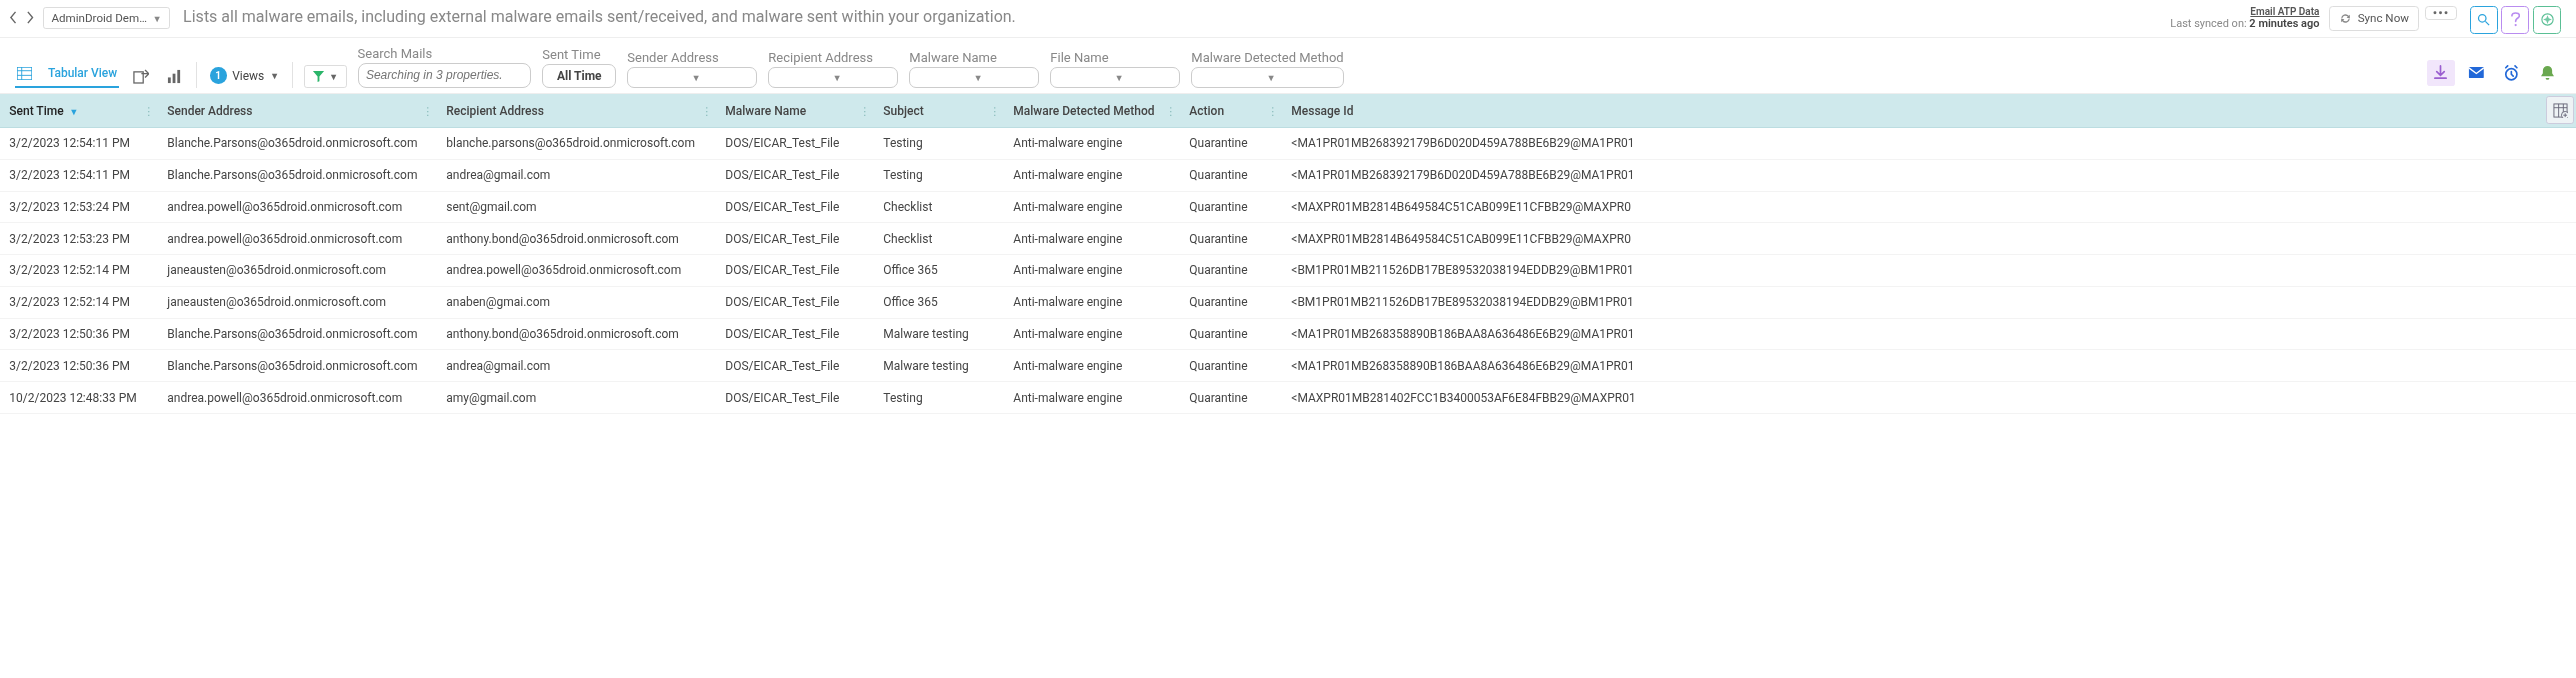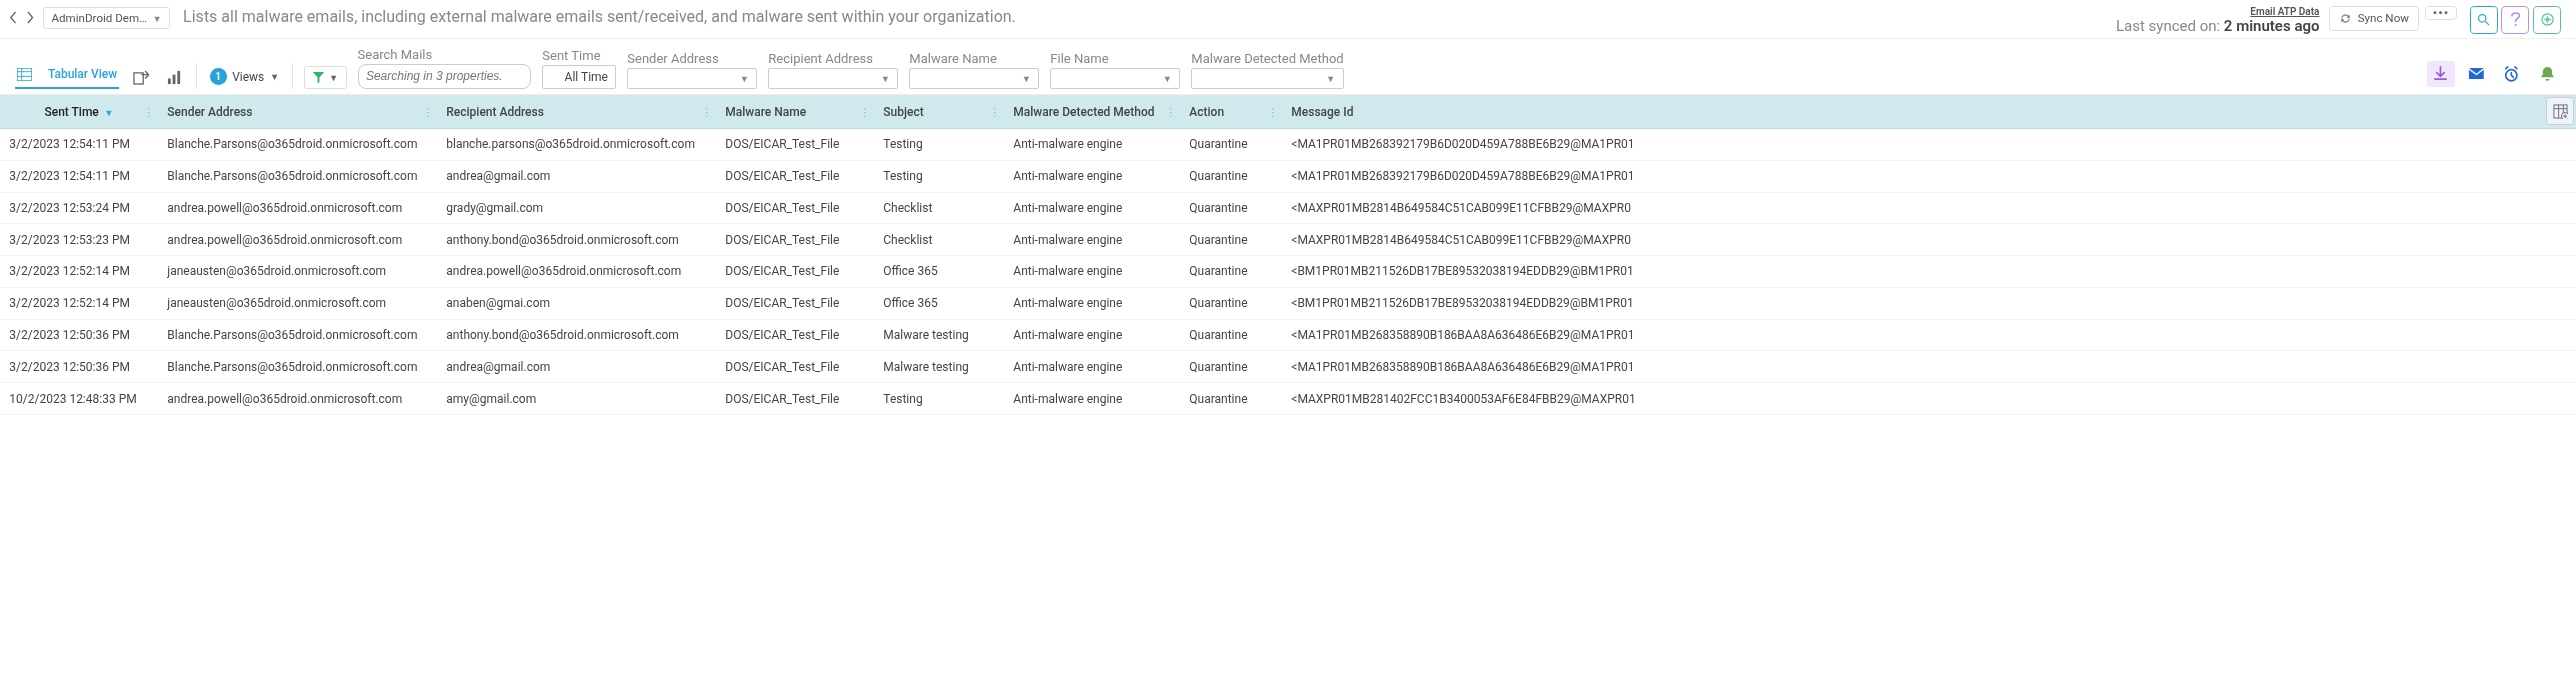--- a/index.html
+++ b/index.html
@@ -10,21 +10,21 @@
   .nav-arrow { width: 15px; height: 16.7px; display:flex; align-items:center; justify-content:center; cursor:pointer; color:#666; }
   .tenant-picker { border:0.9px solid #ddd; border-radius:2.8px; padding:2.8px 7.4px; font-size:11.6px; color:#555; display:flex; align-items:center; gap:5.6px; cursor:pointer; margin-right:13px; margin-top:1.9px; min-width:121px; }
   .tenant-picker .chev { color:#888; font-size:9.3px;}
   
   .title-block { flex:1; }
   .page-title { font-size:16.7px; font-weight:500; color:#555; }
   .page-subtitle { font-size:16px; color:#888; margin-top:1.9px;}
   
   .sync-block { text-align:right; margin-right:9.3px; }
   .sync-title { font-size:10px; font-weight:600; color:#555;text-decoration:underline;}
-  .sync-sub { font-size:15px; color:#888;}
+  .sync-sub { font-size:11px; color:#888;}
   .sync-sub b { color:#444; font-weight:600;}
   
   .sync-btn { border:0.9px solid #ddd; border-radius:3.7px; padding:4.6px 9.3px; font-size:11.6px; color:#555; display:flex; align-items:center; gap:5.6px; cursor:pointer; margin-right:5.6px;}
   .more-btn { border:0.9px solid #ddd; border-radius:3.7px; padding:4.6px 7.4px; cursor:pointer; color:#666; margin-right:9.3px;}
   .icon-btn-sq { width:28px; height:28px; border:1.4px solid; border-radius:4.6px; display:flex; align-items:center; justify-content:center; cursor:pointer; margin-left:3.7px;}
   .search-outer { border-color:#2aa3dd; color:#2aa3dd;}
   .help-outer { border-color:#b98cf0; color:#b98cf0;}
   .tips-outer { border-color:#5abf95; color:#5abf95;}
   
   .toolbar { display:flex; align-items:flex-end; padding:7.4px 15px 5.6px 15px; gap:11px; border-bottom:0.9px solid #eee; position:relative;}
@@ -34,36 +34,36 @@
   .views-btn { display:flex; align-items:center; gap:5.6px; cursor:pointer; padding:3.7px 1.9px; color:#444;}
   .views-btn .badge { background:#2aa3dd; color:#fff; width:16.7px; height:16.7px; border-radius:50%; display:flex; align-items:center; justify-content:center; font-size:10.2px; font-weight:600;}
   .vsep { width:0.9px; height:26px; background:#e2e2e2;}
   
   .filter-btn { border:0.9px solid #ddd; border-radius:2.8px; padding:3.7px 7.4px; display:flex; align-items:center; gap:3.7px; cursor:pointer;}
   .filter-btn .funnel { color:#2bb56a;}
   
   .field-group { display:flex; flex-direction:column; gap:1.9px;}
   .field-label { font-size:13px; color:#888;}
   .text-input { border:0.9px solid #ccc; border-radius:8px; padding:4.6px 7.4px; font-size:12px; color:#555; min-width:158px; font-style:italic;}
-  .select-box { border:0.9px solid #ccc; border-radius:2px; padding:3.7px 7.4px; font-size:12px; color:#444; display:flex; align-items:center; justify-content:flex-end; gap:7.4px; min-width:130px; cursor:pointer; background:#fff;}
+  .select-box { border:0.9px solid #ccc; border-radius:7px; padding:3.7px 7.4px; font-size:12px; color:#444; display:flex; align-items:center; justify-content:center; gap:7.4px; min-width:130px; cursor:pointer; background:#fff;font-weight:bold;}
   .select-box.empty { min-width:130px;}
   .select-box .chev { color:#888; font-size:9.3px;}
   
   .right-actions { margin-left:auto; display:flex; gap:7.4px; align-items:flex-end; padding-bottom:1.9px;}
   .action-icon { width:28px; height:26px; border-radius:2.8px; display:flex; align-items:center; justify-content:center; cursor:pointer;}
   .download-act { background:#f1e6fb; color:#9b5fd0;}
   .mail-act { color:#2268d8;}
   .clock-act { color:#2268d8;}
   .bell-act { color:#6aa84f;}
   
   .grid { width:100%; overflow-x:auto; position:relative;}
   .grid table { width:100%; border-collapse:collapse; table-layout:fixed;}
   .grid th { background:#cfe9ec; text-align:left; font-weight:500; color:#444; font-size:12px; padding:9.3px 9.3px; border-bottom:0.9px solid #bcdde1; position:relative;}
   .grid th .drag { position:absolute; right:3.7px; top:50%; transform:translateY(-50%); color:#8bb; font-size:11px; cursor:col-resize;}
-  .grid th.sorted { color:#222;text-align:center;}
+  .grid th.sorted { color:#222;}
   .grid th.sorted .sort-ind { color:#2aa3dd; font-size:9.3px; margin-left:5.6px;}
   .grid td { padding:8.4px 9.3px; font-size:12px; color:#444; border-bottom:0.9px solid #f3f3f3; white-space:nowrap; overflow:hidden; text-overflow:ellipsis;}
   .col-chooser { position:absolute; right:1.9px; top:1.9px; width:28px; height:28px; background:#eef3f5; border:0.9px solid #ccd; border-radius:2.8px; display:flex; align-items:center; justify-content:center; cursor:pointer; color:#667; z-index:2;}
   
   svg { display:block; }
 </style>
 </head>
 <body>
 
 <div class="top-bar">
@@ -288,21 +288,21 @@
           <td>andrea@gmail.com</td>
           <td>DOS/EICAR_Test_File</td>
           <td>Testing</td>
           <td>Anti-malware engine</td>
           <td>Quarantine</td>
           <td>&lt;MA1PR01MB268392179B6D020D459A788BE6B29@MA1PR01</td>
         </tr>
         <tr>
           <td>3/2/2023 12:53:24 PM</td>
           <td>andrea.powell@o365droid.onmicrosoft.com</td>
-          <td>grady@gmail.com</td>
+          <td>sent@gmail.com</td>
           <td>DOS/EICAR_Test_File</td>
           <td>Checklist</td>
           <td>Anti-malware engine</td>
           <td>Quarantine</td>
           <td>&lt;MAXPR01MB2814B649584C51CAB099E11CFBB29@MAXPR0</td>
         </tr>
         <tr>
           <td>3/2/2023 12:53:23 PM</td>
           <td>andrea.powell@o365droid.onmicrosoft.com</td>
           <td>anthony.bond@o365droid.onmicrosoft.com</td>

